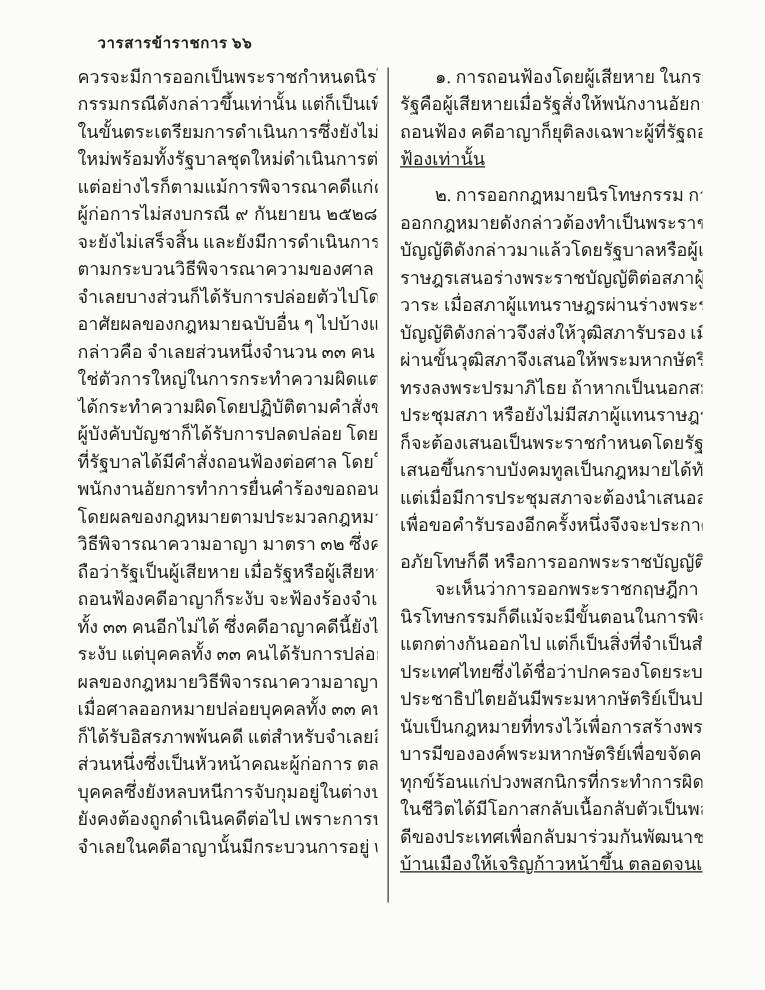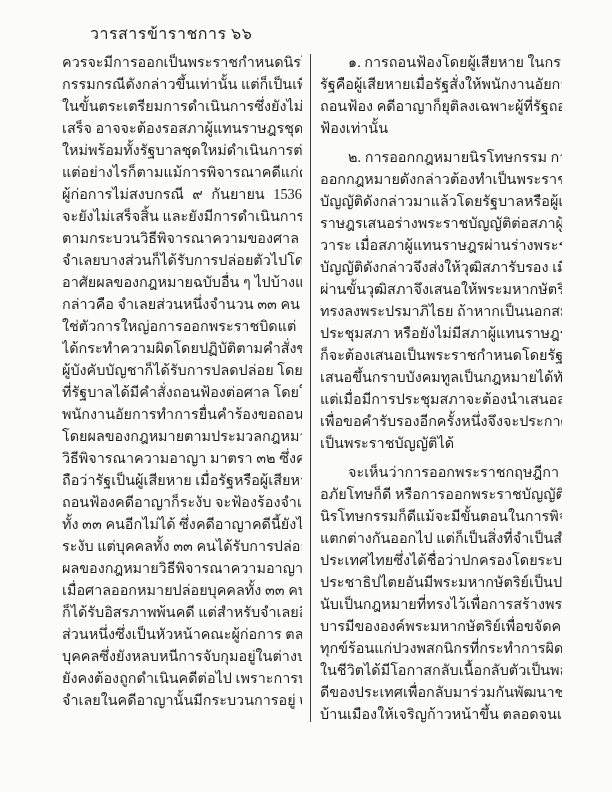--- a/index.html
+++ b/index.html
@@ -15,25 +15,26 @@
     overflow: hidden;
     position: relative;
   }
   .page {
     position: absolute;
     inset: 0;
     padding: 26px 50px 0 62px;
     box-sizing: border-box;
   }
   .running-head {
-    font-size: 16px;
+    font-size: 12px;
     line-height: 16px;
-    margin-left: 28px;
+    margin-left: 16px;
     letter-spacing: 0.5px;
     color: #222;
+    font-weight: bold;
   }
   .columns {
     display: flex;
     flex-direction: row;
     margin-top: 9px;
   }
   .col {
     box-sizing: border-box;
   }
   .col-left  { width: 240px; }
@@ -52,44 +53,43 @@
     font-size: 14.4px;
     line-height: 22px;
     height: 22px;
     white-space: nowrap;
     overflow: hidden;
     text-align: justify;
     text-align-last: justify;
     color: #1e1e1e;
   }
   .line.indent { padding-left: 28px; }
-  .line.final  { text-align-last: left; }
+  .line.final  { text-align-last: left; text-decoration: underline; }
 </style>
 </head>
 <body>
 
 <div class="page">
   <div class="running-head">วารสารข้าราชการ ๖๖</div>
 
   <div class="columns">
     <div class="col col-left" id="left-col">
         <div class="para">
           <div class="line">ควรจะมีการออกเป็นพระราชกำหนดนิรโทษ</div>
           <div class="line">กรรมกรณีดังกล่าวขึ้นเท่านั้น แต่ก็เป็นเพียงอยู่</div>
           <div class="line">ในขั้นตระเตรียมการดำเนินการซึ่งยังไม่แล้ว</div>
-          <div class="line">เสร็จ อาจจะต้องรอสภาผู้แทนราษฎรชุด</div>
           <div class="line">ใหม่พร้อมทั้งรัฐบาลชุดใหม่ดำเนินการต่อไป</div>
           <div class="line">แต่อย่างไรก็ตามแม้การพิจารณาคดีแก่คณะ</div>
-          <div class="line">ผู้ก่อการไม่สงบกรณี ๙ กันยายน 1536</div>
+          <div class="line">ผู้ก่อการไม่สงบกรณี ๙ กันยายน ๒๕๒๘</div>
           <div class="line">จะยังไม่เสร็จสิ้น และยังมีการดำเนินการต่อไป</div>
           <div class="line">ตามกระบวนวิธีพิจารณาความของศาล แต่</div>
           <div class="line">จำเลยบางส่วนก็ได้รับการปล่อยตัวไปโดย</div>
           <div class="line">อาศัยผลของกฎหมายฉบับอื่น ๆ ไปบ้างแล้ว</div>
           <div class="line">กล่าวคือ จำเลยส่วนหนึ่งจำนวน ๓๓ คน ซึ่งไม่</div>
-          <div class="line">ใช่ตัวการใหญ่อการออกพระราชบิดแต่</div>
+          <div class="line">ใช่ตัวการใหญ่ในการกระทำความผิดแต่</div>
           <div class="line">ได้กระทำความผิดโดยปฏิบัติตามคำสั่งของ</div>
           <div class="line">ผู้บังคับบัญชาก็ได้รับการปลดปล่อย โดยการ</div>
           <div class="line">ที่รัฐบาลได้มีคำสั่งถอนฟ้องต่อศาล โดยให้</div>
           <div class="line">พนักงานอัยการทำการยื่นคำร้องขอถอนฟ้อง</div>
           <div class="line">โดยผลของกฎหมายตามประมวลกฎหมาย</div>
           <div class="line">วิธีพิจารณาความอาญา มาตรา ๓๒ ซึ่งคดีนี้</div>
           <div class="line">ถือว่ารัฐเป็นผู้เสียหาย เมื่อรัฐหรือผู้เสียหาย</div>
           <div class="line">ถอนฟ้องคดีอาญาก็ระงับ จะฟ้องร้องจำเลย</div>
           <div class="line">ทั้ง ๓๓ คนอีกไม่ได้ ซึ่งคดีอาญาคดีนี้ยังไม่</div>
           <div class="line">ระงับ แต่บุคคลทั้ง ๓๓ คนได้รับการปล่อยโดย</div>
@@ -123,25 +123,24 @@
           <div class="line">ราษฎรเสนอร่างพระราชบัญญัติต่อสภาผู้แทน-</div>
           <div class="line">วาระ เมื่อสภาผู้แทนราษฎรผ่านร่างพระราช-</div>
           <div class="line">บัญญัติดังกล่าวจึงส่งให้วุฒิสภารับรอง เมื่อ</div>
           <div class="line">ผ่านขั้นวุฒิสภาจึงเสนอให้พระมหากษัตริย์</div>
           <div class="line">ทรงลงพระปรมาภิไธย ถ้าหากเป็นนอกสมัย</div>
           <div class="line">ประชุมสภา หรือยังไม่มีสภาผู้แทนราษฎร</div>
           <div class="line">ก็จะต้องเสนอเป็นพระราชกำหนดโดยรัฐบาล</div>
           <div class="line">เสนอขึ้นกราบบังคมทูลเป็นกฎหมายได้ทันที</div>
           <div class="line">แต่เมื่อมีการประชุมสภาจะต้องนำเสนอสภา</div>
           <div class="line">เพื่อขอคำรับรองอีกครั้งหนึ่งจึงจะประกาศใช้</div>
-          <div class="line final">เป็นพระราชบัญญัติได้</div>
         </div>
         <div class="para">
+          <div class="line">อภัยโทษก็ดี หรือการออกพระราชบัญญัติ</div>
           <div class="line indent">จะเห็นว่าการออกพระราชกฤษฎีกา</div>
-          <div class="line">อภัยโทษก็ดี หรือการออกพระราชบัญญัติ</div>
           <div class="line">นิรโทษกรรมก็ดีแม้จะมีขั้นตอนในการพิจารณา</div>
           <div class="line">แตกต่างกันออกไป แต่ก็เป็นสิ่งที่จำเป็นสำหรับ</div>
           <div class="line">ประเทศไทยซึ่งได้ชื่อว่าปกครองโดยระบอบ</div>
           <div class="line">ประชาธิปไตยอันมีพระมหากษัตริย์เป็นประมุข</div>
           <div class="line">นับเป็นกฎหมายที่ทรงไว้เพื่อการสร้างพระ-</div>
           <div class="line">บารมีขององค์พระมหากษัตริย์เพื่อขจัดความ</div>
           <div class="line">ทุกข์ร้อนแก่ปวงพสกนิกรที่กระทำการผิดพลาด</div>
           <div class="line">ในชีวิตได้มีโอกาสกลับเนื้อกลับตัวเป็นพลเมือง</div>
           <div class="line">ดีของประเทศเพื่อกลับมาร่วมกันพัฒนาชาติ</div>
           <div class="line final">บ้านเมืองให้เจริญก้าวหน้าขึ้น ตลอดจนเป็น</div>

